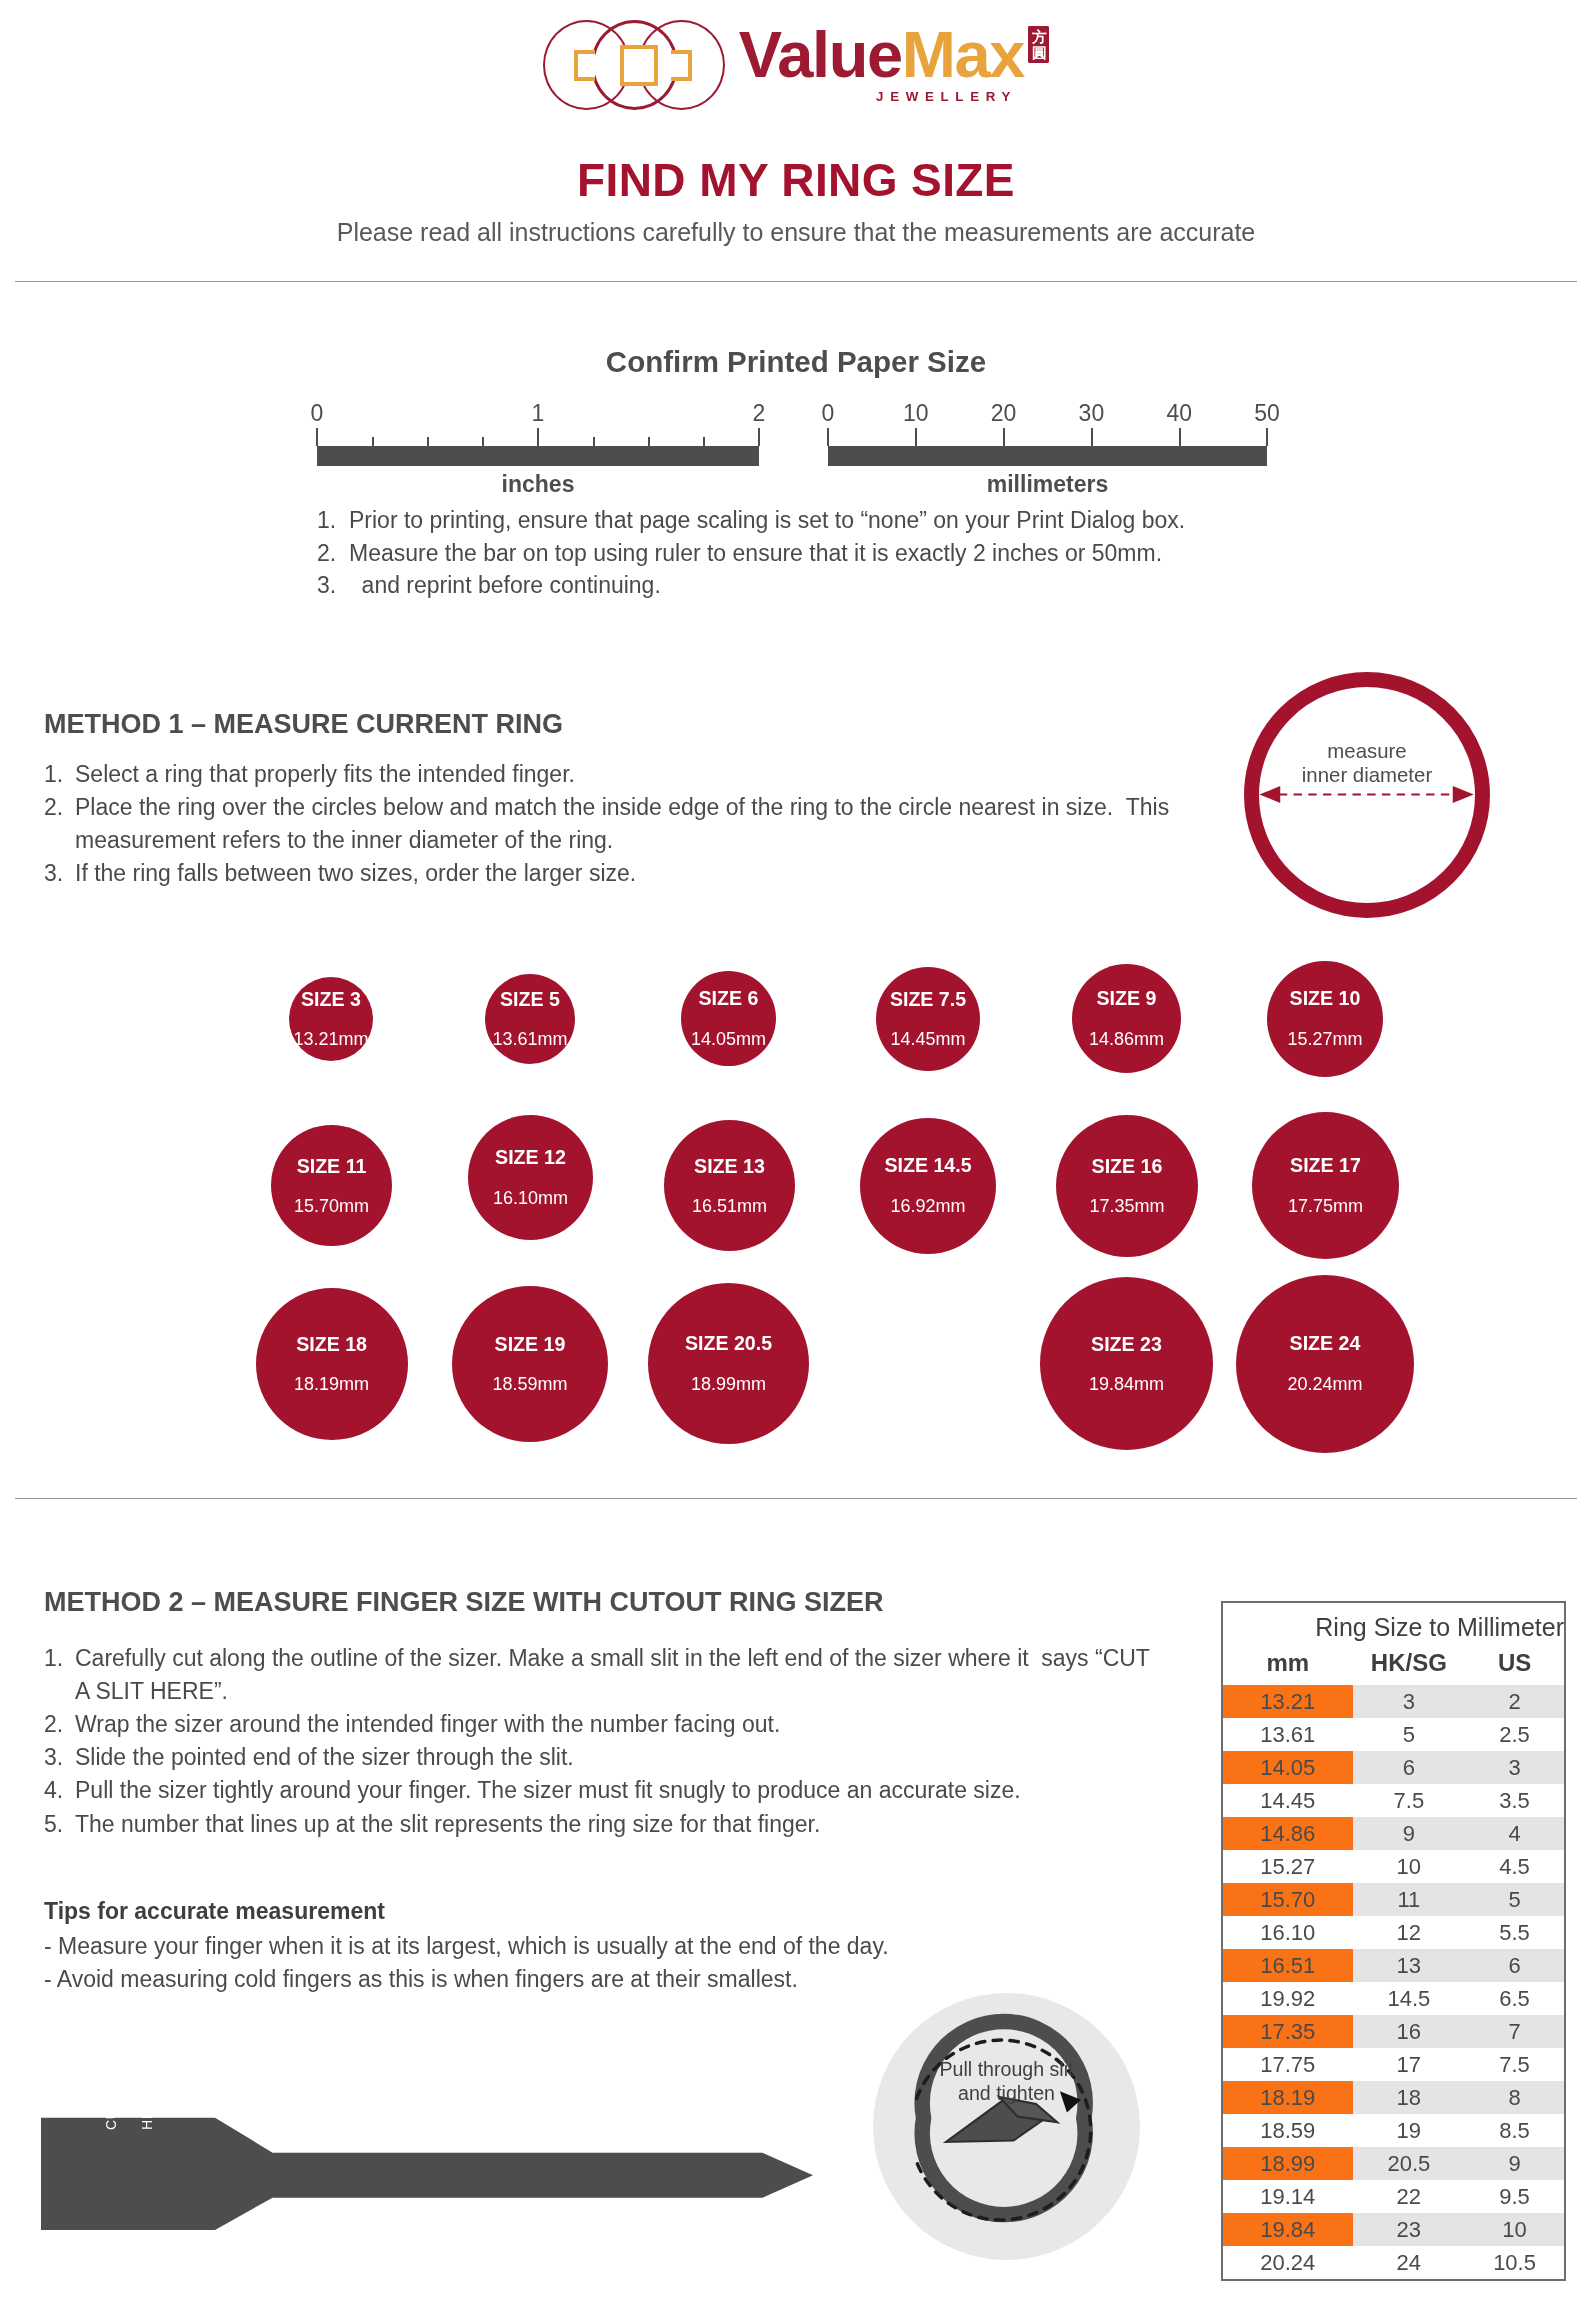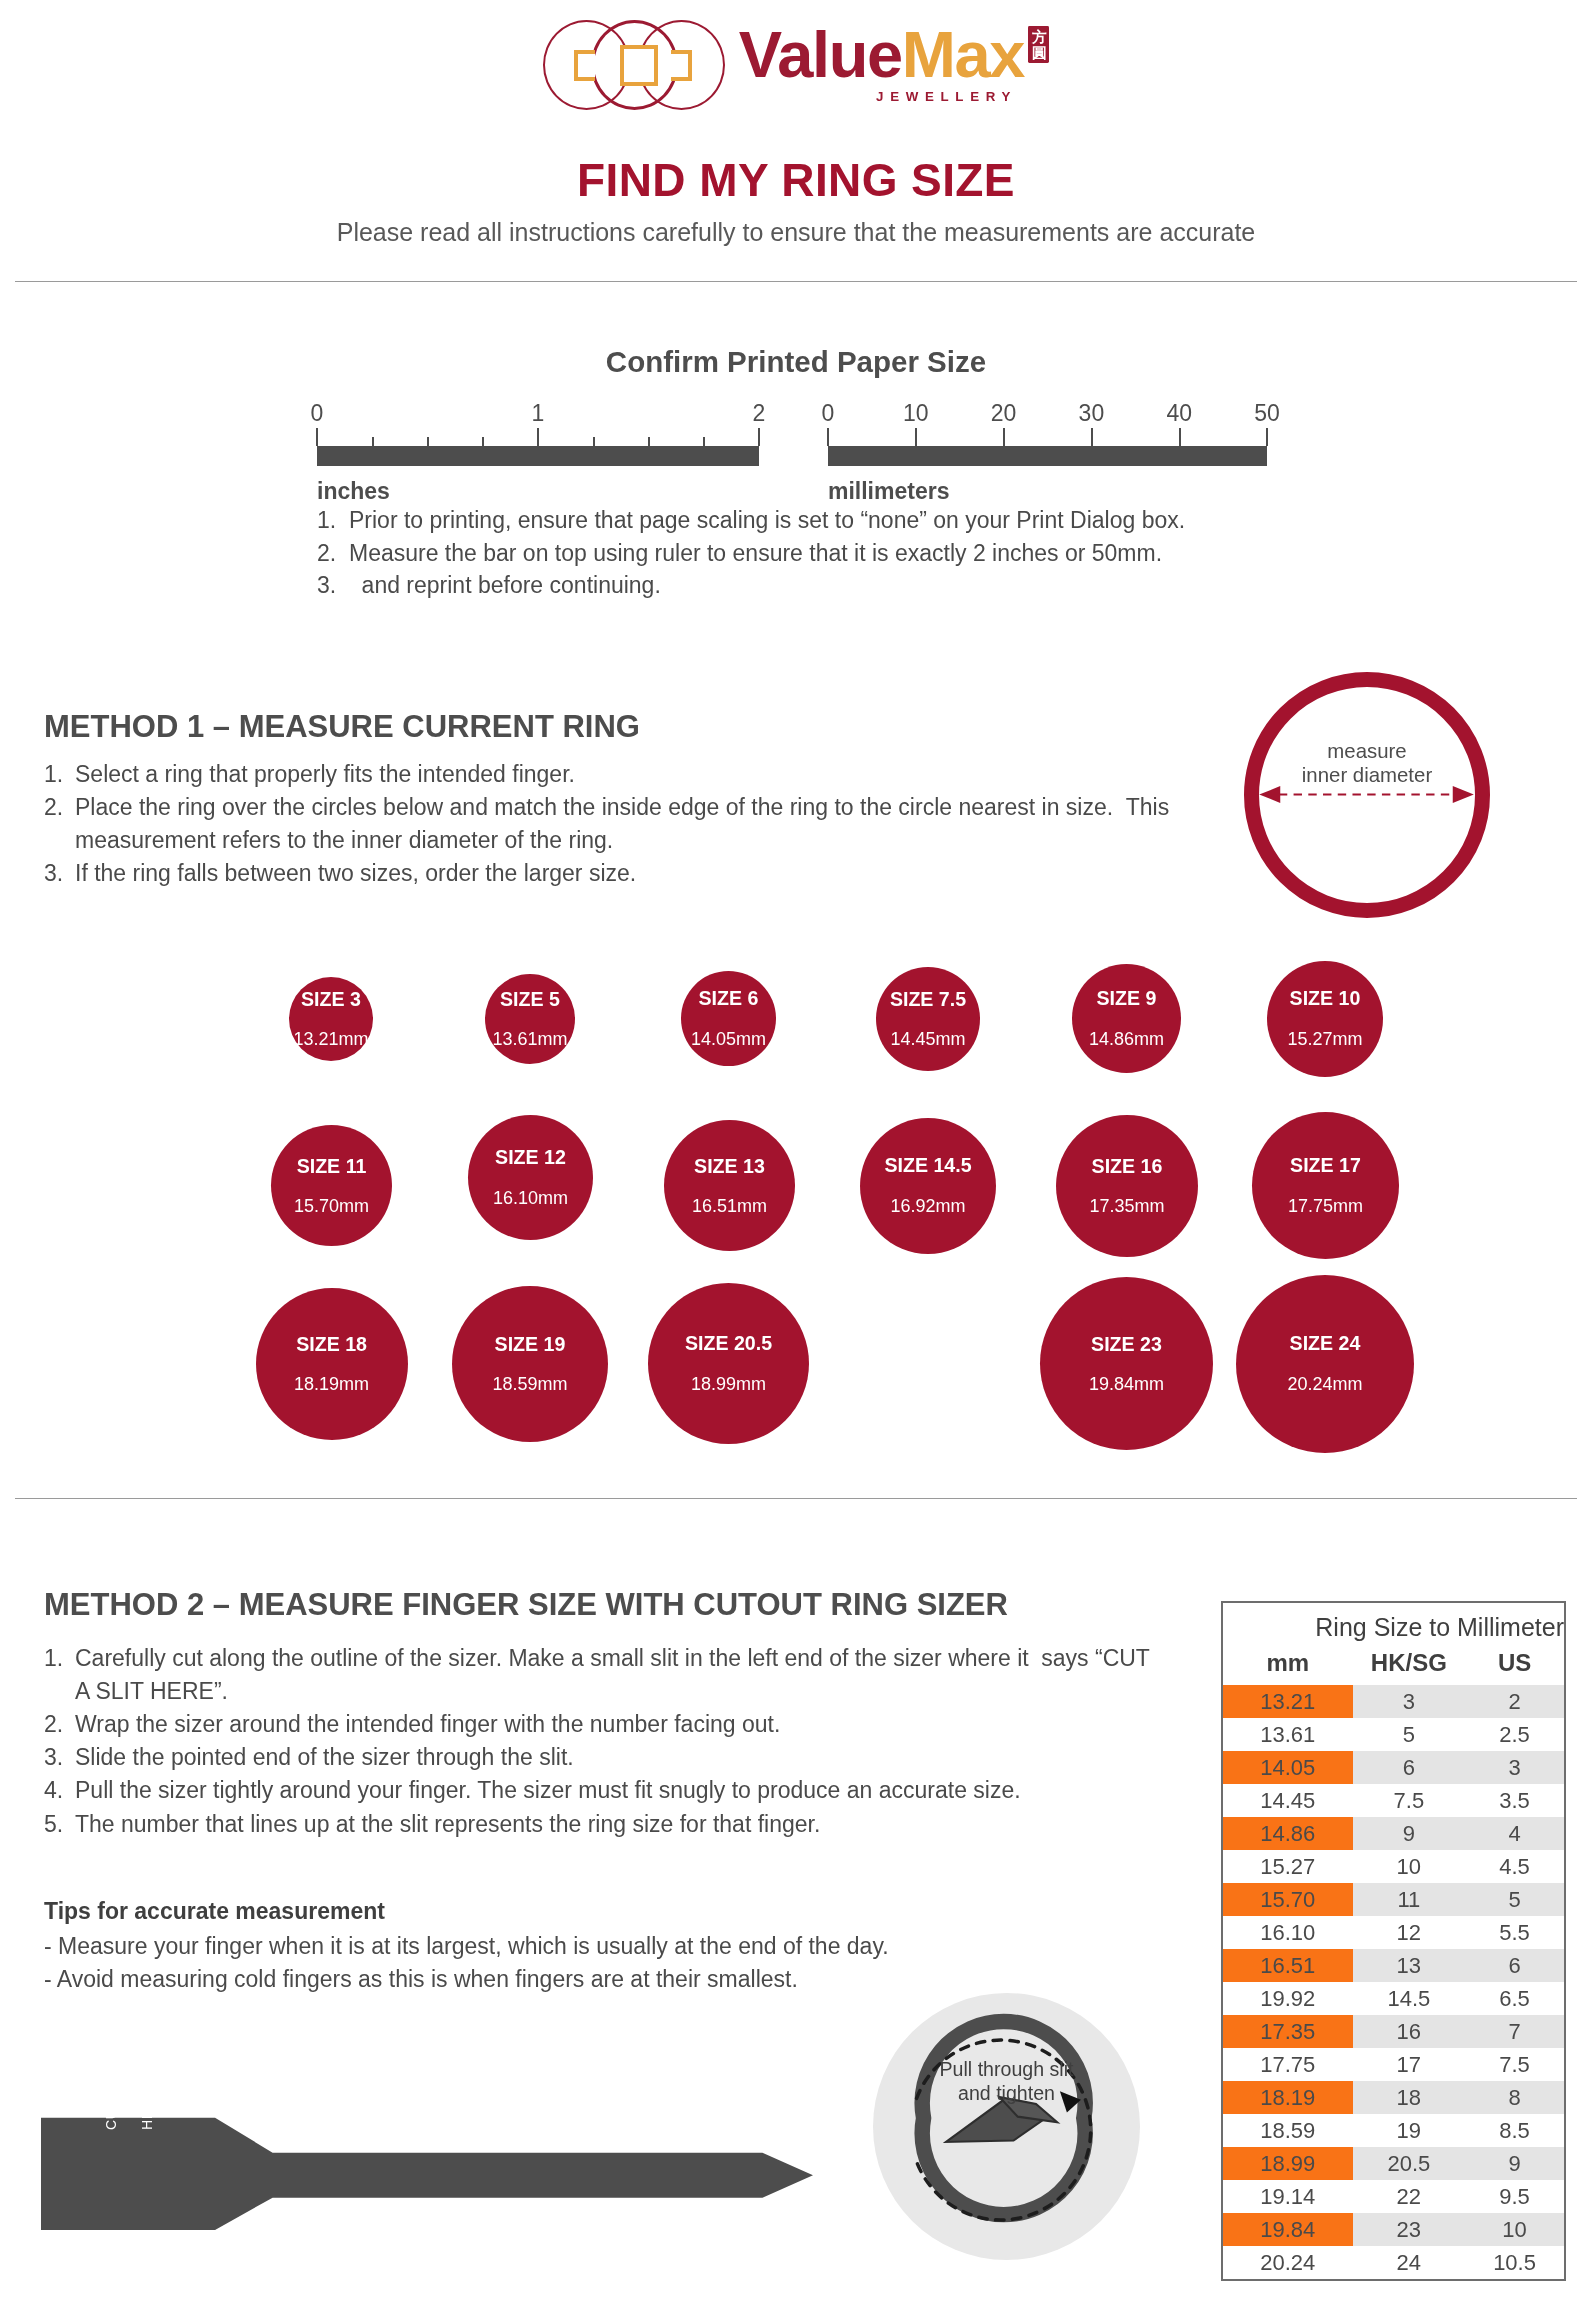--- a/index.html
+++ b/index.html
@@ -76,36 +76,36 @@
   .ruler-nums span {
     position: absolute; font-size: 23px; color: #4d4d4d; transform: translateX(-50%);
     top: 0;
   }
   .ruler-ticks { position: relative; height: 18px; }
   .ruler-ticks i { position: absolute; bottom: 0; width: 2.1px; background: #4d4d4d; }
   .ruler-ticks i.major { height: 18px; }
   .ruler-ticks i.minor { height: 9px; }
   .ruler-bar { height: 19.6px; background: #4d4d4d; }
   .ruler-label {
-    text-align: left; font-size: 23px; font-weight: bold; color: #4d4d4d; margin-top: 12px;
+    text-align: center; font-size: 23px; font-weight: bold; color: #4d4d4d; margin-top: 5px;
   }
 
   
   .print-notes {
     position: absolute; top: 504px; left: 317px; width: 1053px;
     font-size: 23px; line-height: 1.42; color: #4a4a4a;
   }
   .print-notes .li { padding-left: 32px; position: relative; }
   .print-notes .li .num { position: absolute; left: 0; }
   .print-notes .li .cont { display: block; }
 
   
   .method-h {
     position: absolute; left: 44px; color: #4d4d4d;
-    font-size: 31px; font-weight: bold; letter-spacing: 0px;
+    font-size: 27px; font-weight: bold; letter-spacing: 0px;
   }
   .method1-h { top: 709px; }
   .method2-h { top: 1587px; }
 
   .method-list {
     position: absolute; left: 44px; font-size: 23px; line-height: 1.44; color: #4a4a4a;
   }
   .method1-list { top: 758px; width: 1207px; }
   .method2-list { top: 1642px; width: 1123px; }
   .method-list .li { padding-left: 31px; position: relative; }

